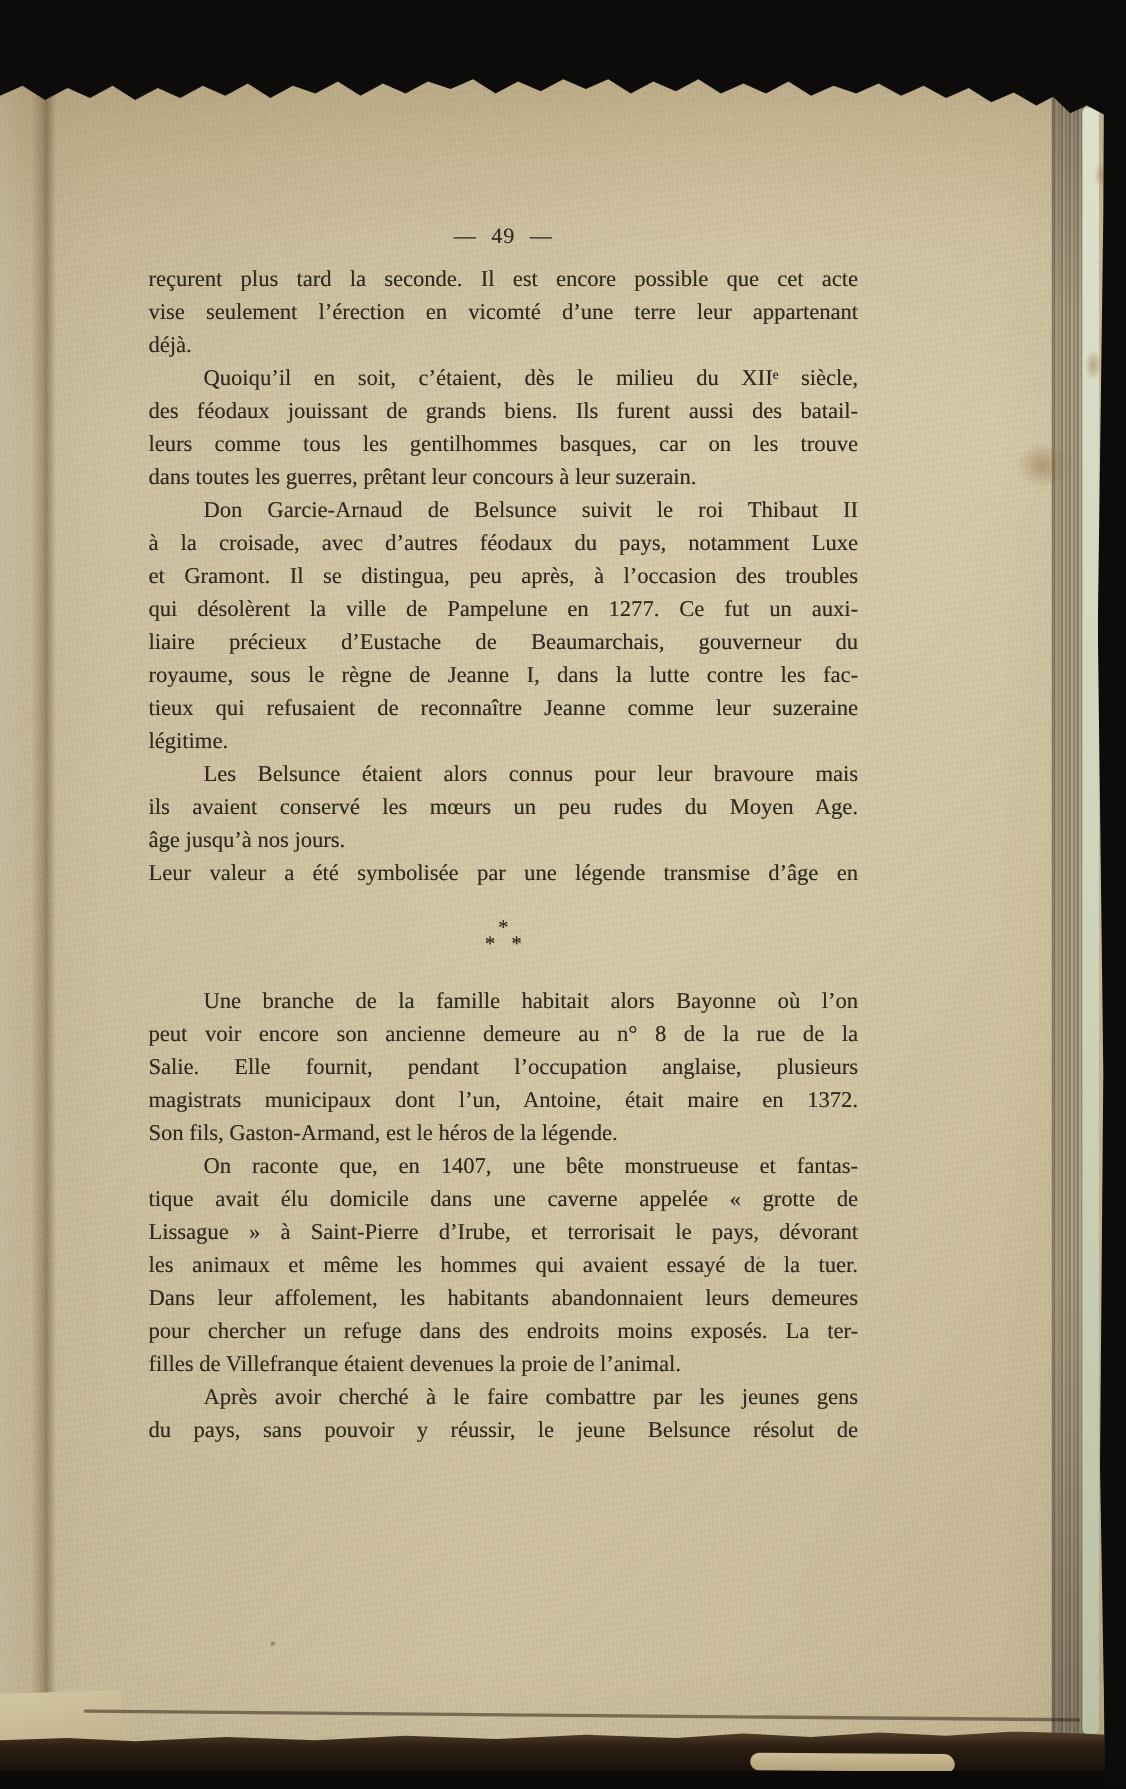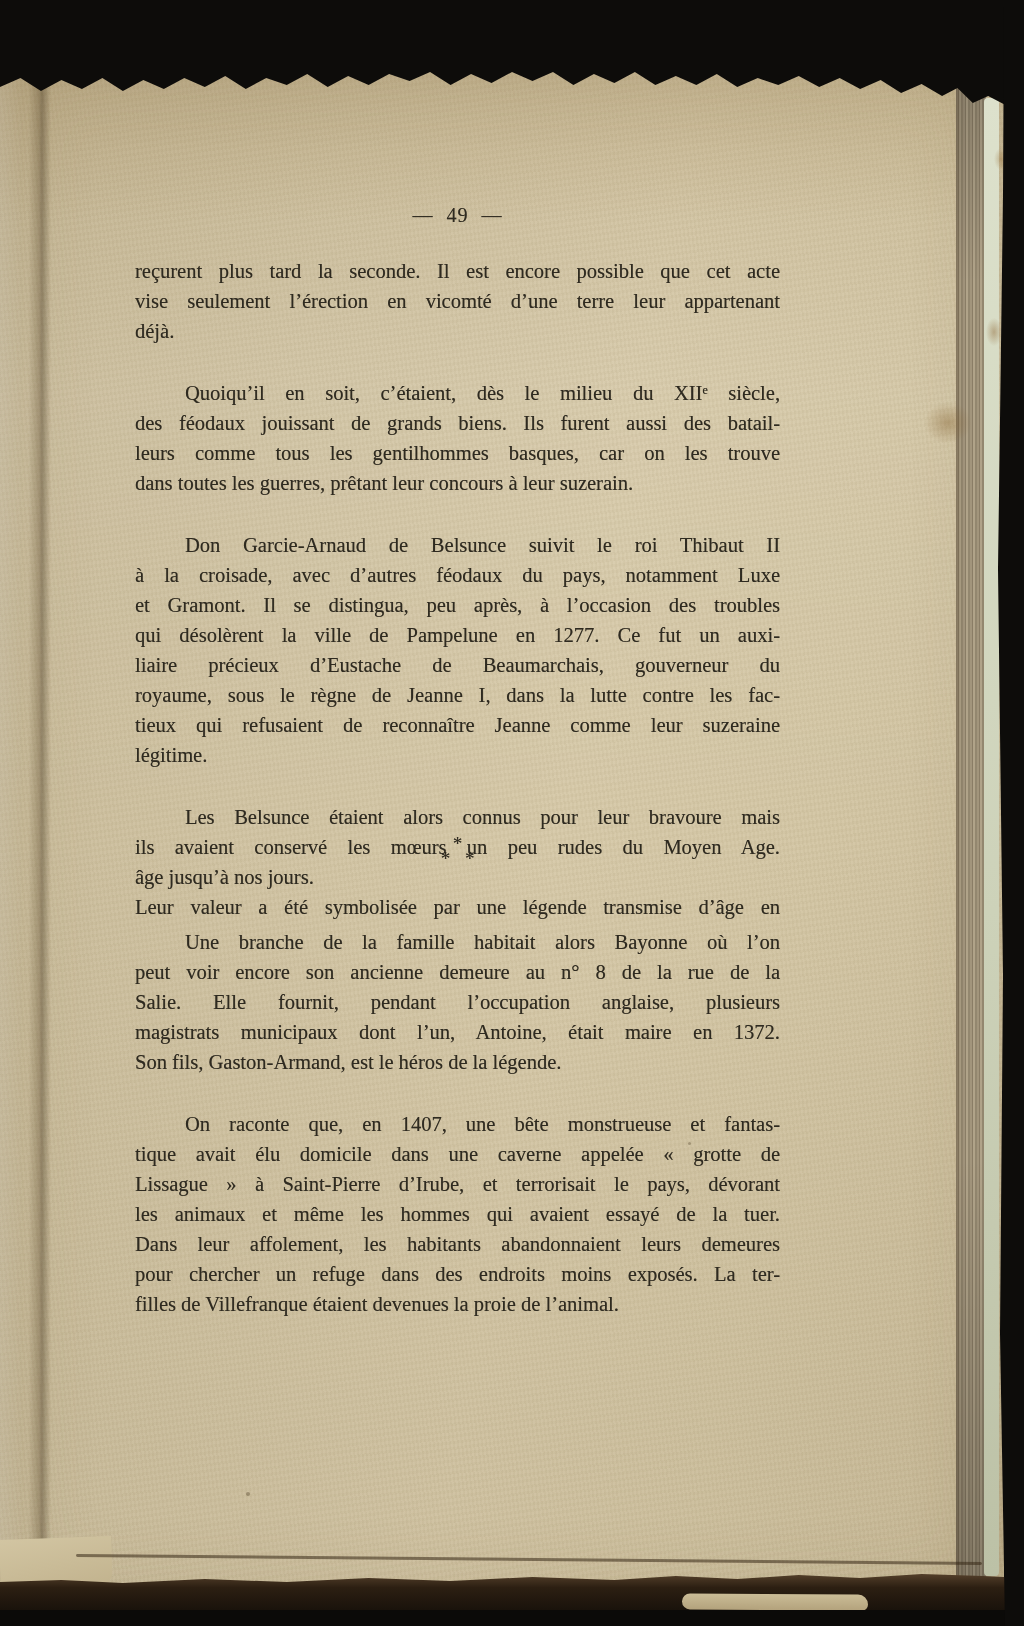--- a/index.html
+++ b/index.html
@@ -90,28 +90,28 @@
     transform:rotate(.4deg);
   }
   .black-bottom{position:absolute;left:0;top:1610px;width:1024px;height:16px;background:#0b0a08;}
   
   .ink{color:#2e2a20;text-shadow:.25px .25px 0 rgba(44,38,26,.45);}
   .page-header{
     position:absolute;left:135px;top:202px;width:645px;text-align:center;
     font-size:20px;line-height:26px;word-spacing:7px;letter-spacing:1px;
   }
   .body-block{position:absolute;left:135px;width:645px;font-size:20.5px;}
-  #body1{top:256px;}
+  #body1{top:239px;}
   #body2{top:895px;}
   .line{
     height:30px;line-height:30px;overflow:hidden;
     text-align:justify;text-align-last:justify;-moz-text-align-last:justify;
   }
   .line.last{text-align-last:left;-moz-text-align-last:left;}
-  .line.ind{padding-left:50px;margin-top:32px;}
+  .line.ind{padding-left:50px;}
   .asterism{
     position:absolute;left:135px;top:836px;width:645px;text-align:center;
     font-size:19px;line-height:15px;
   }
   .asterism .row2{word-spacing:10px;}
 </style>
 </head>
 <body>
 
 <div id="stage">
@@ -168,20 +168,24 @@
     </div>
     <div class="para">
       <div class="line j ind">On raconte que, en 1407, une bête monstrueuse et fantas-</div>
       <div class="line j">tique avait élu domicile dans une caverne appelée « grotte de</div>
       <div class="line j">Lissague » à Saint-Pierre d’Irube, et terrorisait le pays, dévorant</div>
       <div class="line j">les animaux et même les hommes qui avaient essayé de la tuer.</div>
       <div class="line j">Dans leur affolement, les habitants abandonnaient leurs demeures</div>
       <div class="line j">pour chercher un refuge dans des endroits moins exposés. La ter-</div>
       <div class="line last">filles de Villefranque étaient devenues la proie de l’animal.</div>
     </div>
+    <div class="para">
+      <div class="line j ind">Après avoir cherché à le faire combattre par les jeunes gens</div>
+      <div class="line j">du pays, sans pouvoir y réussir, le jeune Belsunce résolut de</div>
+    </div>
   </div>
 
   <div class="edge-stack"></div>
   <div class="cover-edge"></div>
 
   <div class="stain1"></div>
   <div class="stain2"></div>
   <div class="stain3"></div>
   <div class="speck1"></div>
   <div class="speck2"></div>

